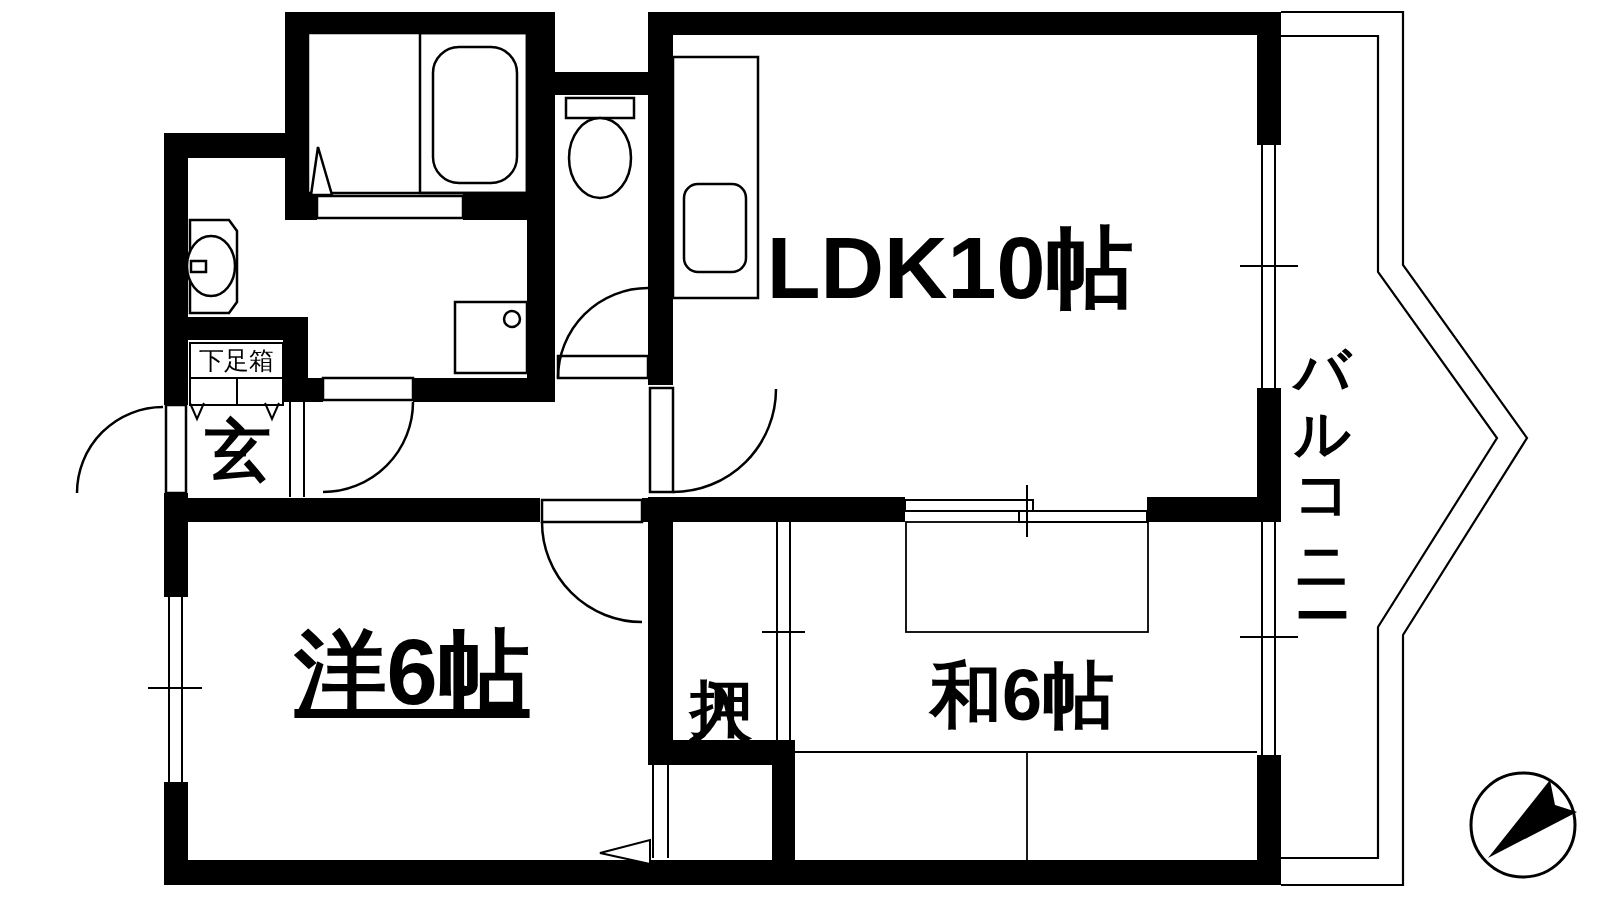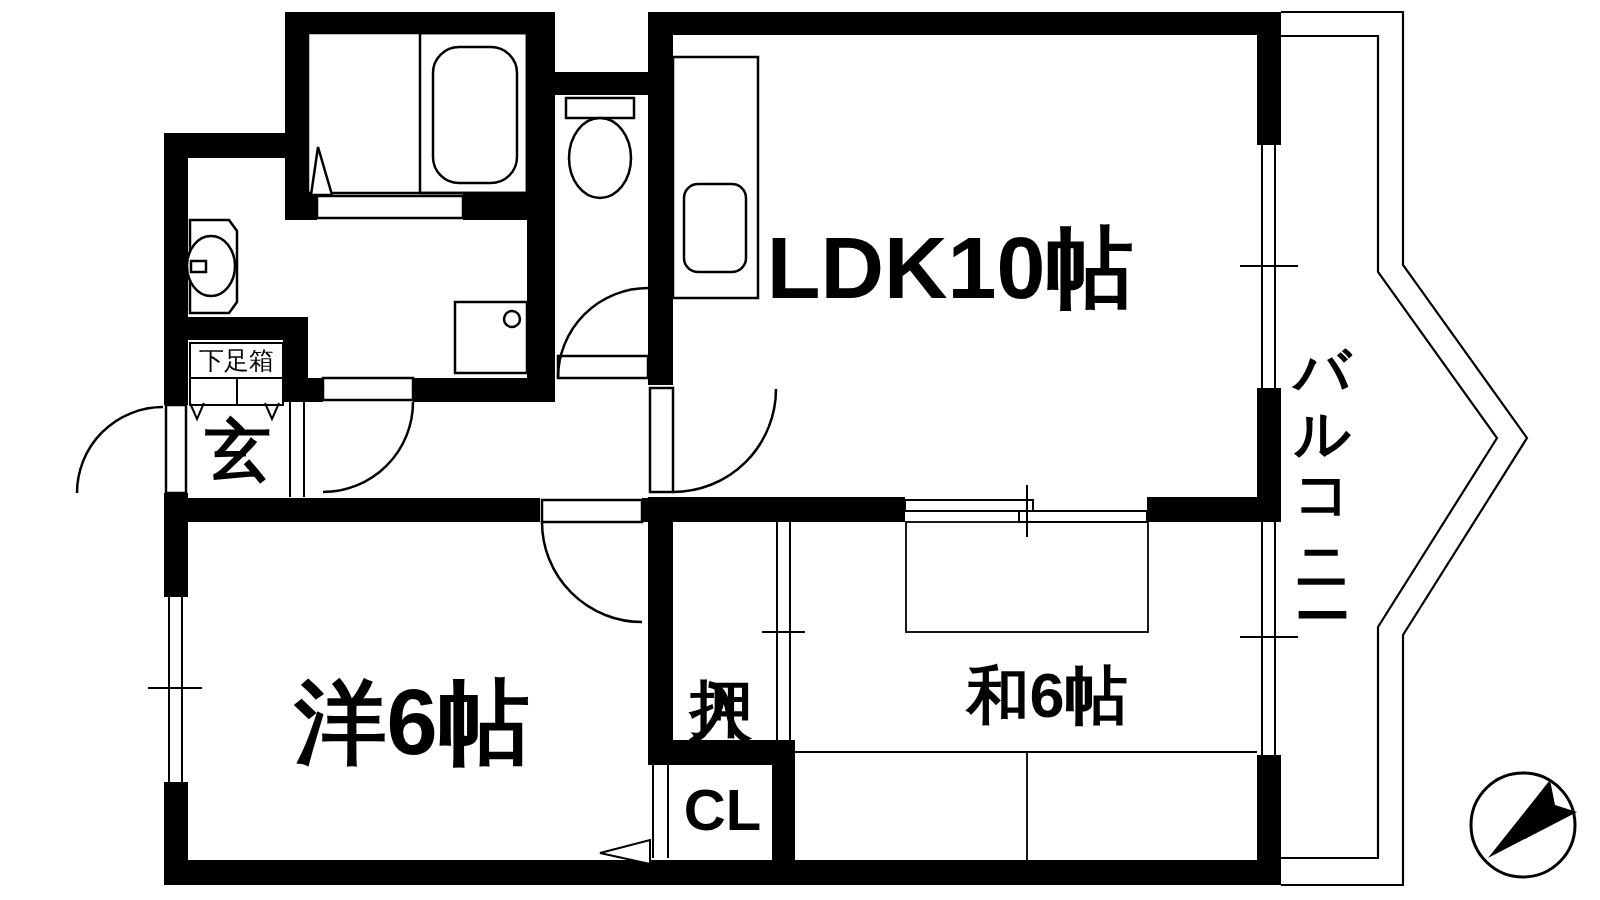--- a/index.html
+++ b/index.html
@@ -8,22 +8,22 @@
     font-family:"Liberation Sans","DejaVu Sans",sans-serif;
   }
   .plan-wrap svg{position:absolute;left:0;top:0;}
   .room-label{
     position:absolute;color:#000;font-weight:bold;
     display:flex;align-items:center;justify-content:center;
     white-space:nowrap;line-height:1;
   }
   .v-label{writing-mode:vertical-rl;text-orientation:mixed;}
   .lbl-ldk{left:758px;top:220px;width:384px;height:96px;font-size:88px;}
-  .lbl-western{left:262px;top:670px;width:300px;height:104px;font-size:92px;}
-  .lbl-japanese{left:897px;top:643px;width:300px;height:104px;font-size:63px;}
+  .lbl-western{left:262px;top:620px;width:300px;height:104px;font-size:92px;text-decoration:underline;}
+  .lbl-japanese{left:872px;top:643px;width:300px;height:104px;font-size:72px;}
   .lbl-oshiire{left:682px;top:540px;width:78px;height:178px;font-size:62px;}
   .lbl-cl{left:671px;top:773px;width:103px;height:74px;font-size:58px;}
   .lbl-genkan{left:199px;top:410px;width:78px;height:80px;font-size:66px;}
   .lbl-shoebox{left:190px;top:345px;width:93px;height:31px;font-size:25px;font-weight:normal;}
   .lbl-balcony{left:1289px;top:263px;width:68px;height:372px;font-size:56px;letter-spacing:6px;}
 </style>
 </head>
 <body>
 
 <div class="plan-wrap">
@@ -156,18 +156,17 @@
   <g>
     <circle cx="1523" cy="825" r="52" fill="#fff" stroke="#000" stroke-width="3"></circle>
     <polygon points="1488,858 1550,780 1555,805 1577,812" fill="#000"></polygon>
   </g>
 </svg>
 
 <div class="room-label lbl-ldk">LDK10帖</div>
 <div class="room-label lbl-western">洋6帖</div>
 <div class="room-label lbl-japanese">和6帖</div>
 <div class="room-label v-label lbl-oshiire">押入</div>
-<div class="room-label lbl-cl">CL</div>
 <div class="room-label lbl-genkan">玄</div>
 <div class="room-label lbl-shoebox">下足箱</div>
 <div class="room-label v-label lbl-balcony">バルコニー</div>
 
 </div>
 
 </body></html>

